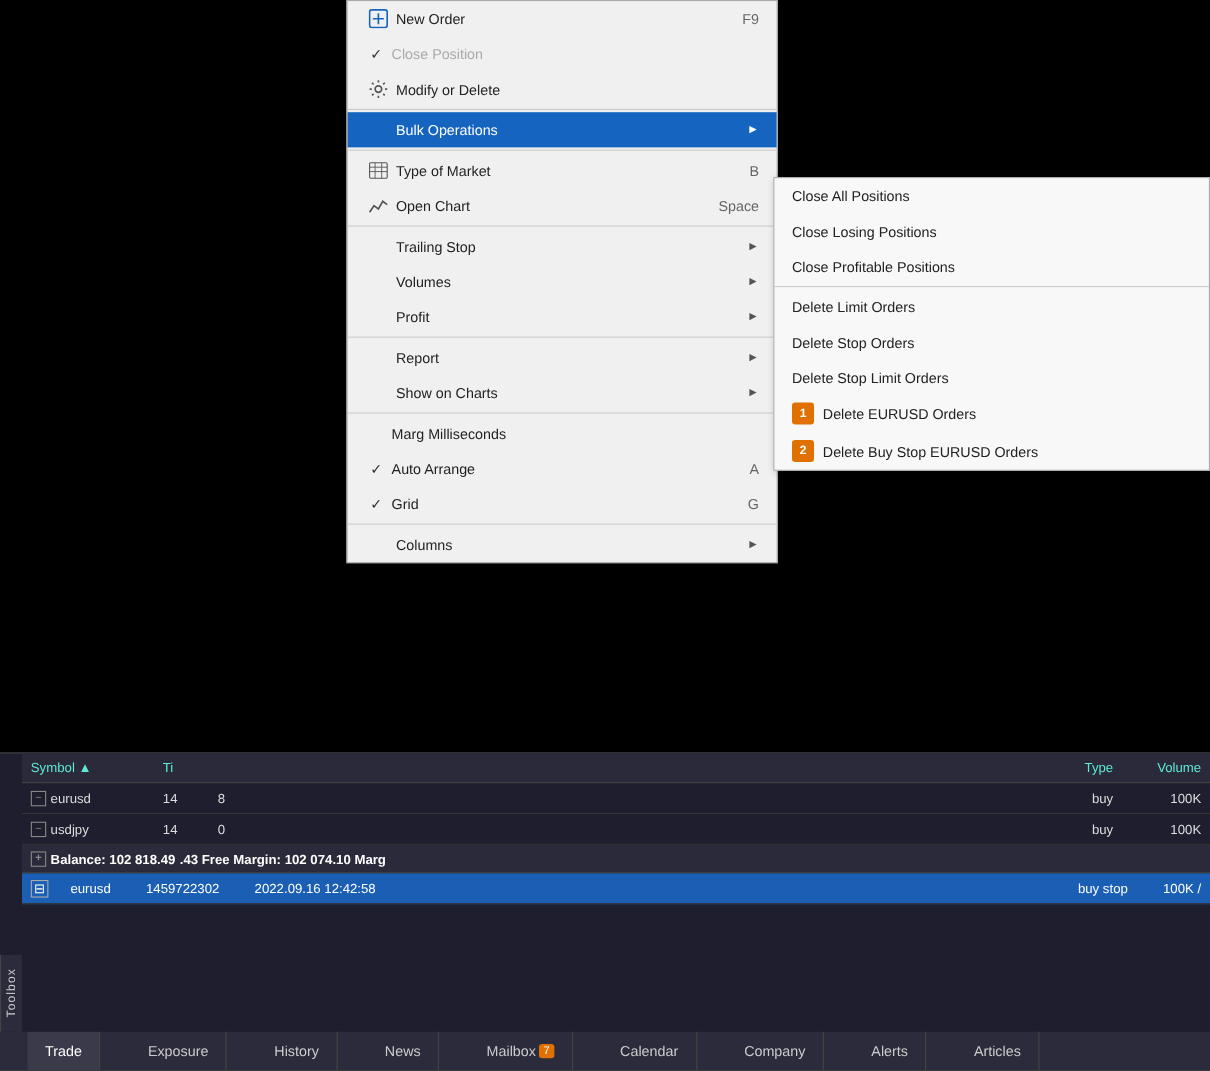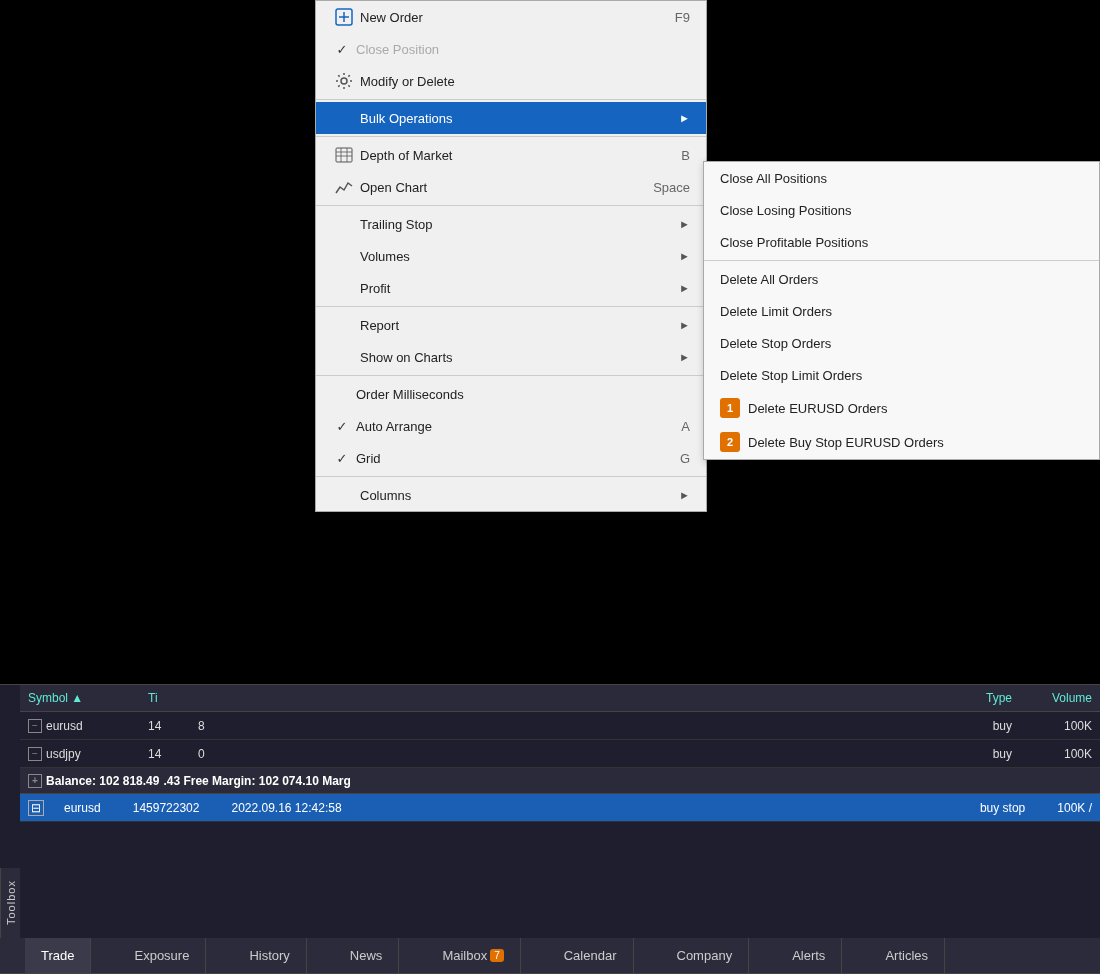--- a/index.html
+++ b/index.html
@@ -274,21 +274,21 @@
   <div class="menu-item">
     <span class="icon-area">
       <svg width="18" height="16" viewBox="0 0 18 16">
           <rect x="1" y="1" width="16" height="14" rx="1" fill="none" stroke="#555" stroke-width="1"></rect>
           <line x1="1" y1="5" x2="17" y2="5" stroke="#555" stroke-width="0.8"></line>
           <line x1="1" y1="9" x2="17" y2="9" stroke="#555" stroke-width="0.8"></line>
           <line x1="6" y1="1" x2="6" y2="15" stroke="#555" stroke-width="0.8"></line>
           <line x1="12" y1="1" x2="12" y2="15" stroke="#555" stroke-width="0.8"></line>
         </svg>
     </span>
-    <span>Depth of Market</span>
+    <span>Type of Market</span>
     <span class="shortcut">B</span>
   </div>
 
   <div class="menu-item">
     <span class="icon-area">
       <svg width="18" height="16" viewBox="0 0 18 16">
           <polyline points="1,14 5,8 9,11 13,4 17,7" fill="none" stroke="#555" stroke-width="1.5"></polyline>
         </svg>
     </span>
     <span>Open Chart</span>
@@ -327,21 +327,21 @@
     <span class="icon-area"></span>
     <span>Show on Charts</span>
     <span class="arrow">►</span>
   </div>
 
 
   <div class="menu-divider"></div>
 
   <div class="menu-item">
     <span class="check-area">&nbsp;</span>
-    <span>Order Milliseconds</span>
+    <span>Marg Milliseconds</span>
   </div>
 
   <div class="menu-item">
     <span class="check-area">✓</span>
     <span>Auto Arrange</span>
     <span class="shortcut">A</span>
   </div>
 
   <div class="menu-item">
     <span class="check-area">✓</span>
@@ -368,23 +368,20 @@
   <div class="menu-item">
     <span>Close Losing Positions</span>
   </div>
 
   <div class="menu-item">
     <span>Close Profitable Positions</span>
   </div>
 
   <div class="menu-divider"></div>
 
-  <div class="menu-item">
-    <span>Delete All Orders</span>
-  </div>
 
   <div class="menu-item">
     <span>Delete Limit Orders</span>
   </div>
 
   <div class="menu-item">
     <span>Delete Stop Orders</span>
   </div>
 
   <div class="menu-item">

